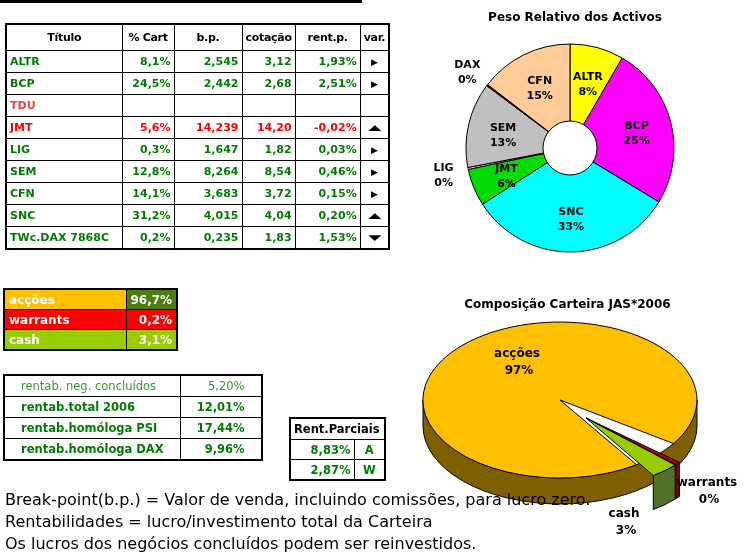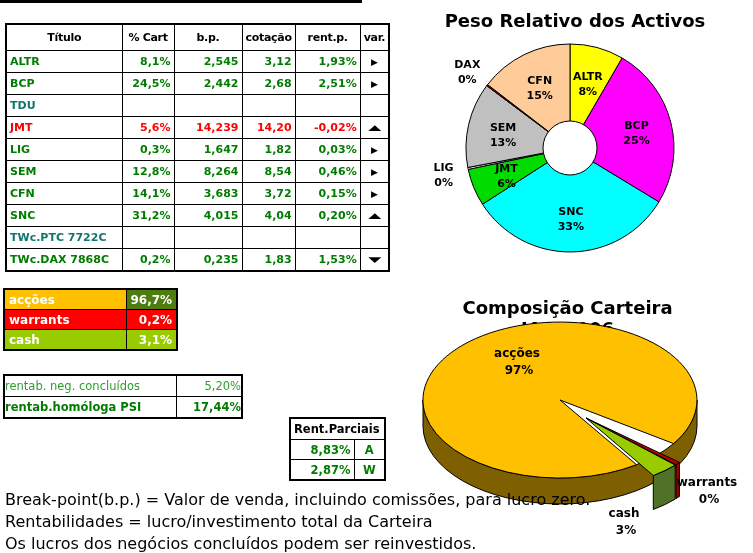--- a/index.html
+++ b/index.html
@@ -8,41 +8,41 @@
   .abs{position:absolute;}
   table{border-collapse:collapse;table-layout:fixed;}
   
   #positions{left:5px;top:23px;border-radius:14px;}
   #positions table{border:2px solid #000;}
   #positions th,#positions td{border:1px solid #000;font-size:11px;padding:0 3px;overflow:hidden;white-space:nowrap;}
   #positions th{height:25px;font-weight:bold;color:#000;text-align:center;letter-spacing:-0.3px;}
   #positions td{height:21px;font-weight:bold;}
   .cl{text-align:left;} .cr{text-align:right;} .cc{text-align:center;padding:0;}
   .t-green{color:#007C00;} .t-red{color:#FF0000;}
-  .t-gray{color:#0f766e;font-weight:normal !important;}
+  .t-gray{color:#ef4444;font-weight:normal !important;}
   .arr{color:#000;font-size:9px;}
   .arr-v{display:inline-block;transform:scaleX(1.7) scaleY(0.75);font-size:10px;color:#000;}
   
   #allocation{left:3px;top:288px;}
   #allocation table{border:2px solid #000;}
   #allocation td{border:1px solid #000;height:19px;font-size:12px;font-weight:bold;color:#fff;padding:0 4px;}
   
   #returns{left:3px;top:374px;}
   #returns table{border:2px solid #000;}
-  #returns td{border:1px solid #000;height:20px;font-size:11.5px;padding:0 0;white-space:nowrap;}
+  #returns td{border:1px solid #000;height:20px;font-size:11.5px;padding:0 16px;white-space:nowrap;}
   .rt-norm{color:#2F9E2F;font-weight:normal;}
   .rt-bold{color:#007C00;font-weight:bold;}
   
   #partials{left:289px;top:417px;}
   #partials table{border:2px solid #000;}
   #partials th,#partials td{border:1px solid #000;font-size:11.5px;padding:0 3px;}
   #partials th{height:20px;color:#000;font-weight:bold;text-align:left;}
   #partials td{height:19px;color:#007C00;font-weight:bold;}
   
-  .chart-title{font-size:18px;font-weight:bold;color:#000;text-align:center;}
+  .chart-title{font-size:12px;font-weight:bold;color:#000;text-align:center;}
   .footnote{font-size:16px;color:#000;white-space:nowrap;}
   #top-rule{left:0;top:0;width:362px;height:3px;background:#000;}
   svg text{font-family:"DejaVu Sans","Liberation Sans",sans-serif;}
 </style>
 </head>
 <body>
 
 <div id="top-rule" class="abs"></div>
 
 <div id="positions" class="abs">
@@ -122,28 +122,20 @@
           <td class="cr">0,15%</td>
           <td class="cc"><span class="arr">▶</span></td>
         </tr>
         <tr class="t-green">
           <td class="cl">SNC</td>
           <td class="cr">31,2%</td>
           <td class="cr">4,015</td>
           <td class="cr">4,04</td>
           <td class="cr">0,20%</td>
           <td class="cc"><span class="arr-v">▲</span></td>
-        </tr>
-        <tr class="t-gray">
-          <td class="cl">TWc.PTC 7722C</td>
-          <td class="cr"></td>
-          <td class="cr"></td>
-          <td class="cr"></td>
-          <td class="cr"></td>
-          <td class="cc"></td>
         </tr>
         <tr class="t-green">
           <td class="cl">TWc.DAX 7868C</td>
           <td class="cr">0,2%</td>
           <td class="cr">0,235</td>
           <td class="cr">1,83</td>
           <td class="cr">1,53%</td>
           <td class="cc"><span class="arr-v">▼</span></td>
         </tr>
       </tbody>
@@ -207,22 +199,30 @@
     <colgroup>
         <col style="width:172px">
         <col style="width:66px">
       </colgroup>
     <tbody id="returns-body">
         <tr>
           <td class="cl rt-norm">rentab. neg. concluídos</td>
           <td class="cr rt-norm">5,20%</td>
         </tr>
         <tr>
+          <td class="cl rt-bold">rentab.total 2006</td>
+          <td class="cr rt-bold">12,01%</td>
+        </tr>
+        <tr>
           <td class="cl rt-bold">rentab.homóloga PSI</td>
           <td class="cr rt-bold">17,44%</td>
+        </tr>
+        <tr>
+          <td class="cl rt-bold">rentab.homóloga DAX</td>
+          <td class="cr rt-bold">9,96%</td>
         </tr>
       </tbody>
   </table>
 </div>
 
 <div id="partials" class="abs">
   <table>
     <colgroup>
         <col style="width:64px">
         <col style="width:31px">

